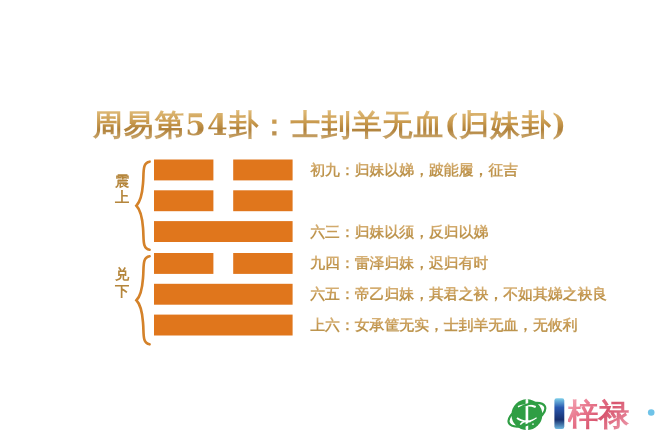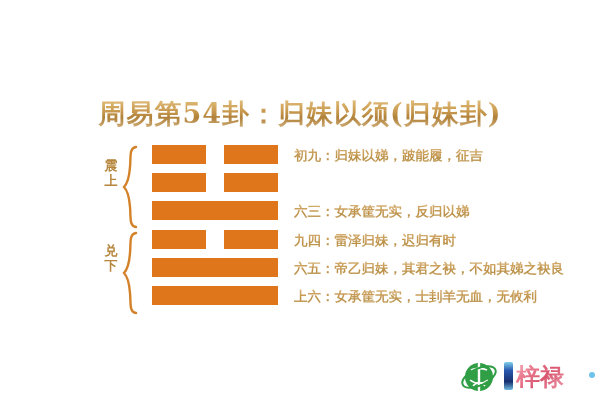--- a/index.html
+++ b/index.html
@@ -72,21 +72,21 @@
     height: 84px;
     color: #d4822a;
   }
   #brace-upper { top: 2px; }
   #brace-lower { top: 88px; }
   .brace svg { display: block; width: 16px; height: 84px; }
 
   
   .line-row {
     position: absolute;
-    left: 52px;
+    left: 40px;
     width: 400px;
     height: 28px;
   }
   .line-row:nth-child(odd) {}
 
   .yao-graphic {
     position: absolute;
     left: 0;
     top: 2px;
     width: 126px;
@@ -140,21 +140,21 @@
     top: 6px;
     width: 9px;
     height: 28px;
     border-radius: 2px;
     background: linear-gradient(180deg, #7fd0ea 0%, #2a59b0 30%, #17306f 70%, #6fb8e0 100%);
   }
   #logo-word {
     position: absolute;
     left: 58px;
     top: 2px;
-    font-size: 24px;
+    font-size: 28px;
     font-weight: bold;
     line-height: 38px;
     white-space: nowrap;
     font-family: "DejaVu Serif", "Liberation Serif", serif;
     background-image: linear-gradient(135deg, #f7b3c0 0%, #e9798f 30%, #d8566f 55%, #f0a6b6 100%);
     -webkit-background-clip: text;
     background-clip: text;
     color: transparent;
     -webkit-text-fill-color: transparent;
   }
@@ -166,21 +166,21 @@
     height: 6px;
     border-radius: 50%;
     background: #6fc3e8;
   }
 </style>
 </head>
 <body>
 
 <div id="page">
 
-  <div id="title">周易第54卦：归妹以须(归妹卦)</div>
+  <div id="title">周易第54卦：士刲羊无血(归妹卦)</div>
 
   <div id="hexagram-area">
 
     <div class="trigram-label" id="trigram-label-upper">
       <span class="ch">震</span>
       <span class="ch">上</span>
     </div>
     <div class="brace" id="brace-upper">
       <svg viewBox="0 0 16 84" aria-hidden="true">
         <path d="M14 2 C7 3 9 12 8 22 C7.4 30 6 38 2 42 C6 46 7.4 54 8 62 C9 72 7 81 14 82" fill="none" stroke="currentColor" stroke-width="2.4" stroke-linecap="round"></path>
@@ -209,21 +209,21 @@
       <div class="yao-graphic">
         <div class="bar left"></div>
         <div class="bar right"></div>
       </div>
     </div>
 
     <div class="line-row" style="top:56px">
       <div class="yao-graphic">
         <div class="bar full"></div>
       </div>
-      <div class="yao-text">六三：女承筐无实，反归以娣</div>
+      <div class="yao-text">六三：归妹以须，反归以娣</div>
     </div>
 
     <div class="line-row" style="top:85px">
       <div class="yao-graphic">
         <div class="bar left"></div>
         <div class="bar right"></div>
       </div>
       <div class="yao-text">九四：雷泽归妹，迟归有时</div>
     </div>
 

